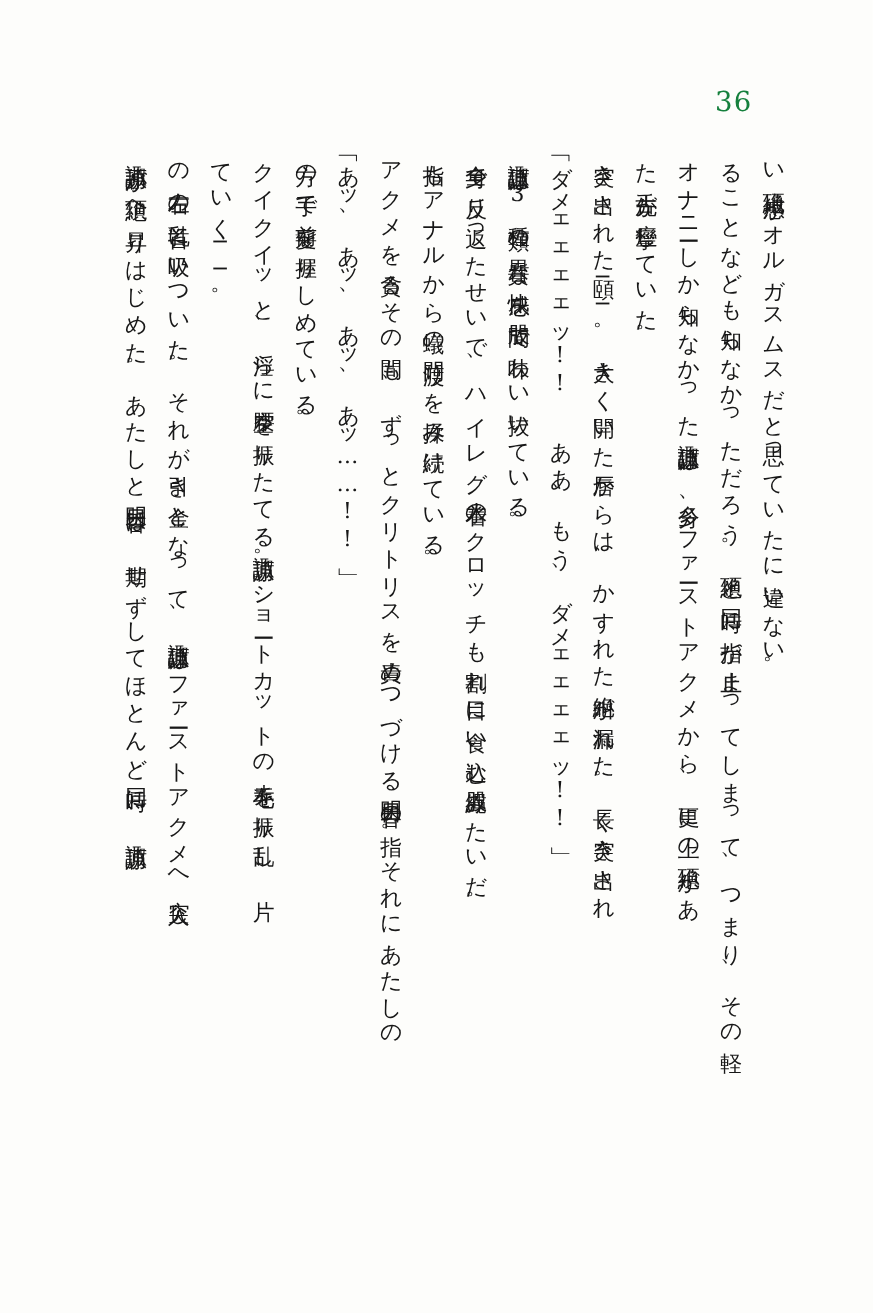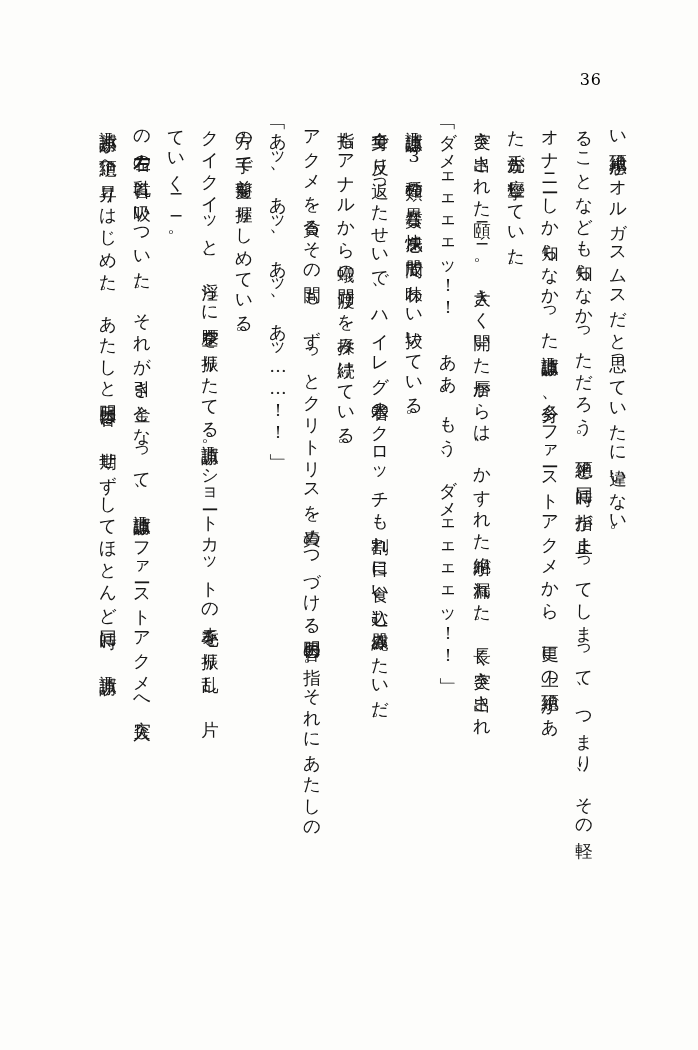--- a/index.html
+++ b/index.html
@@ -20,23 +20,23 @@
   .page {
     position: absolute;
     inset: 0;
     background: #fdfdfb;
   }
 
   .page-number {
     position: absolute;
     top: 70px;
     right: 96px;
-    font-size: 16px;
+    font-size: 22px;
     letter-spacing: 1px;
-    color: #000000;
+    color: #15803d;
     font-family: "DejaVu Serif", serif;
   }
 
   
   .text-block {
     position: absolute;
     top: 118px;
     right: 72px;
     left: 42px;
     height: 900px;

